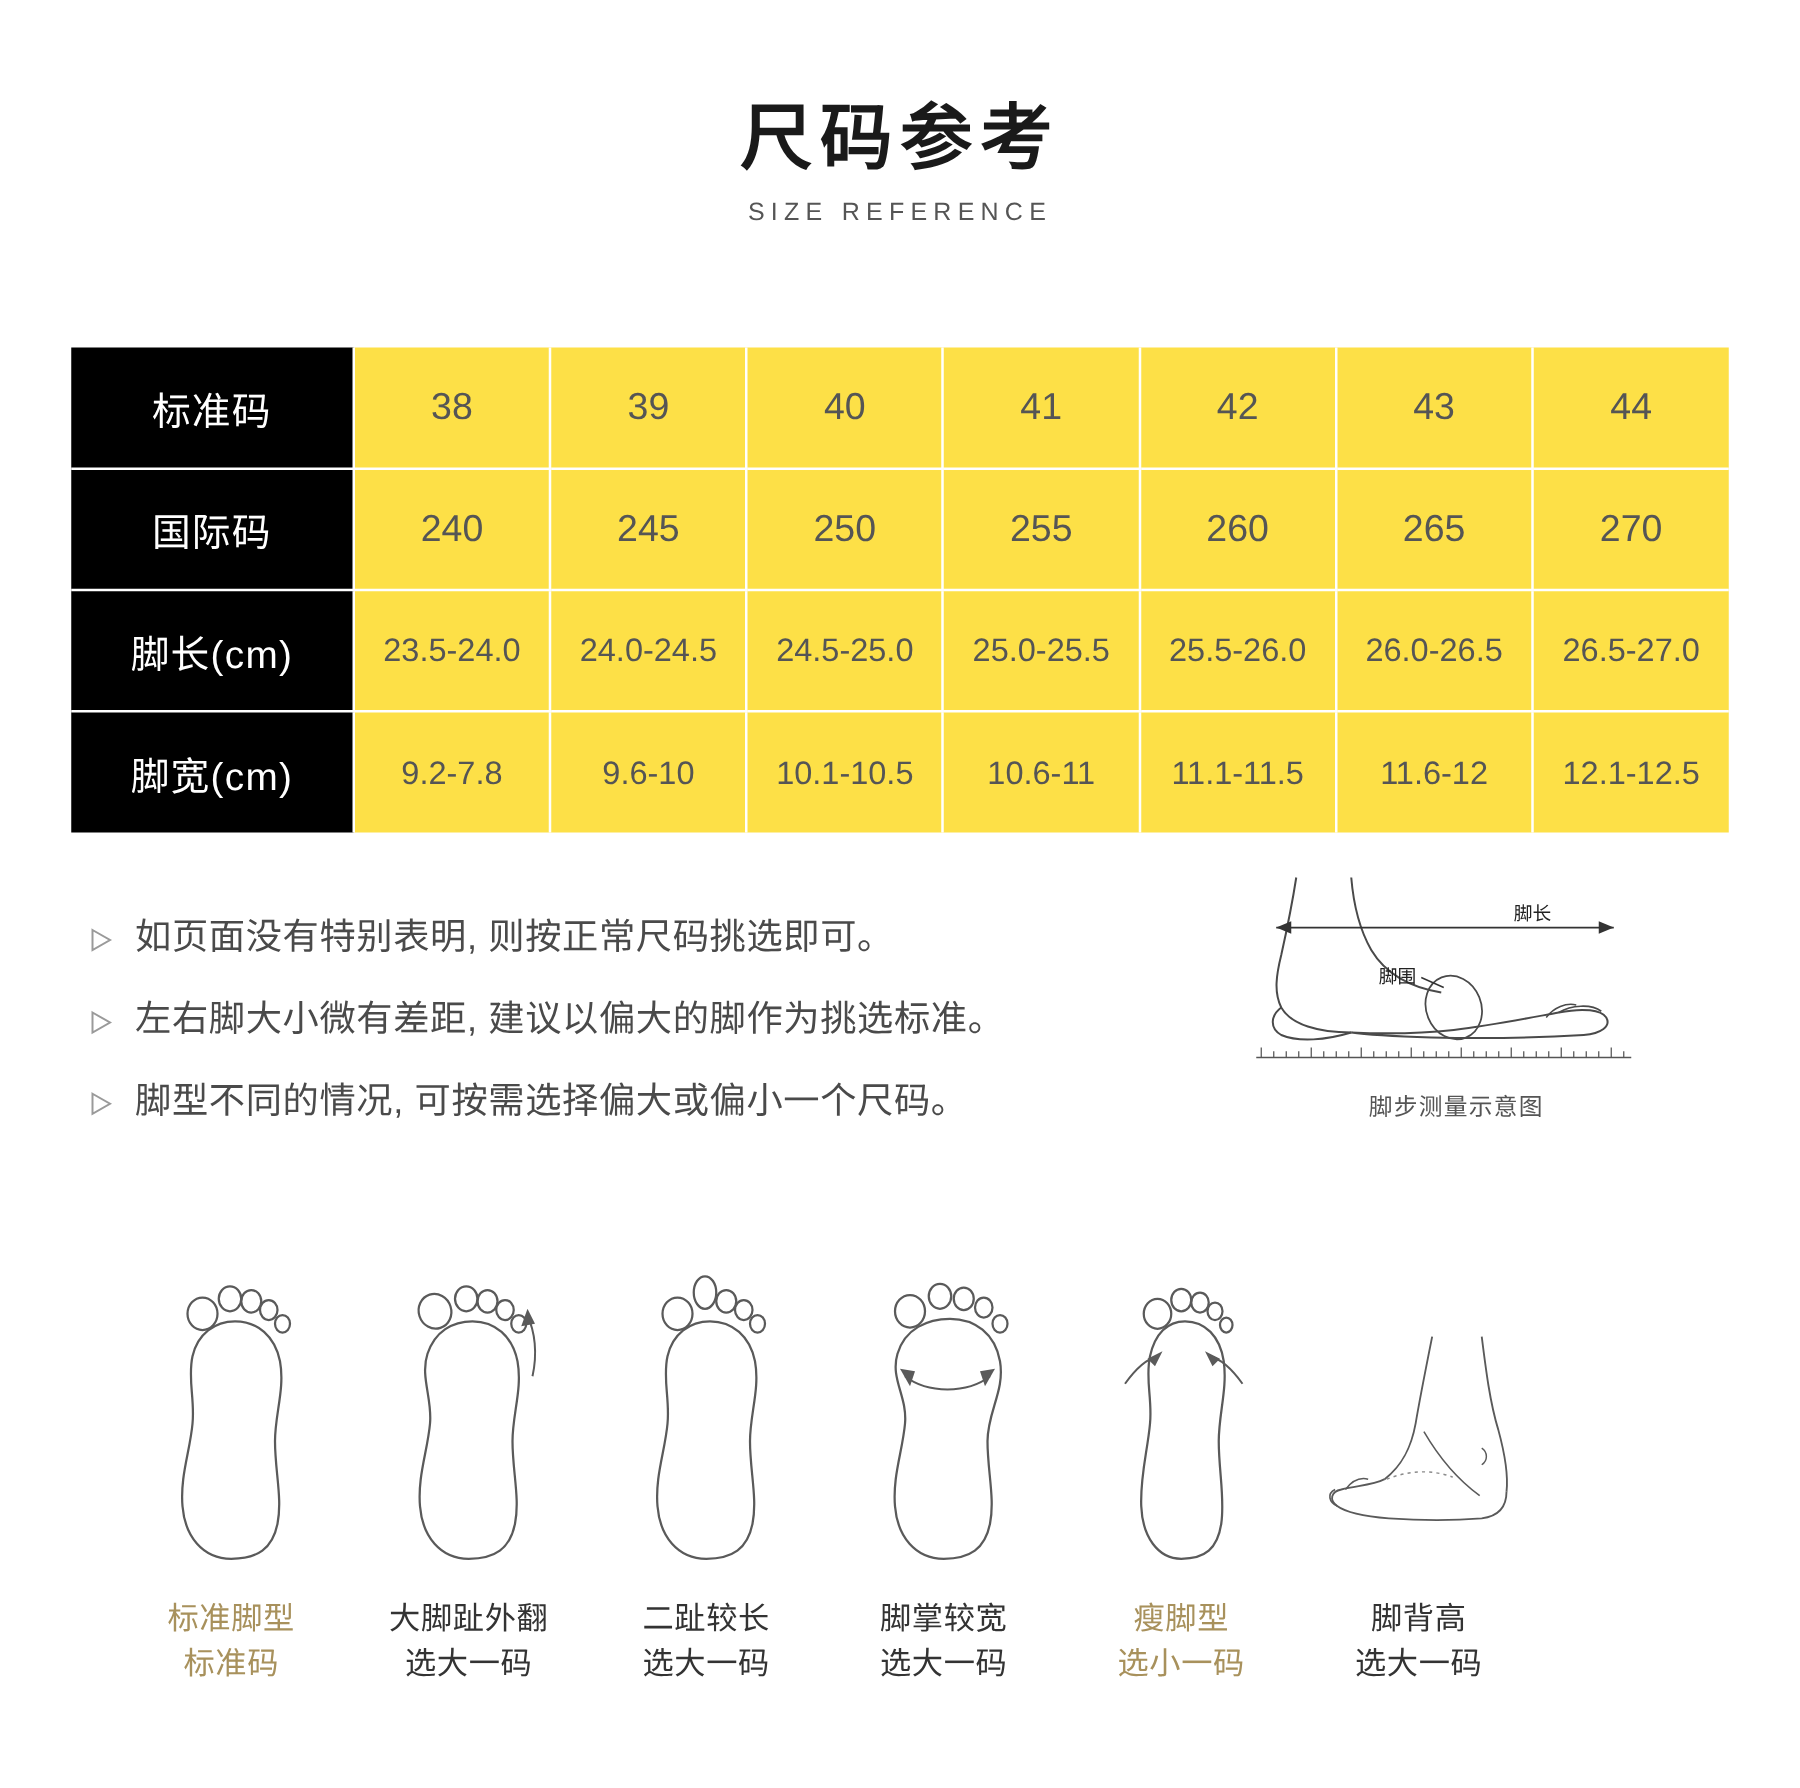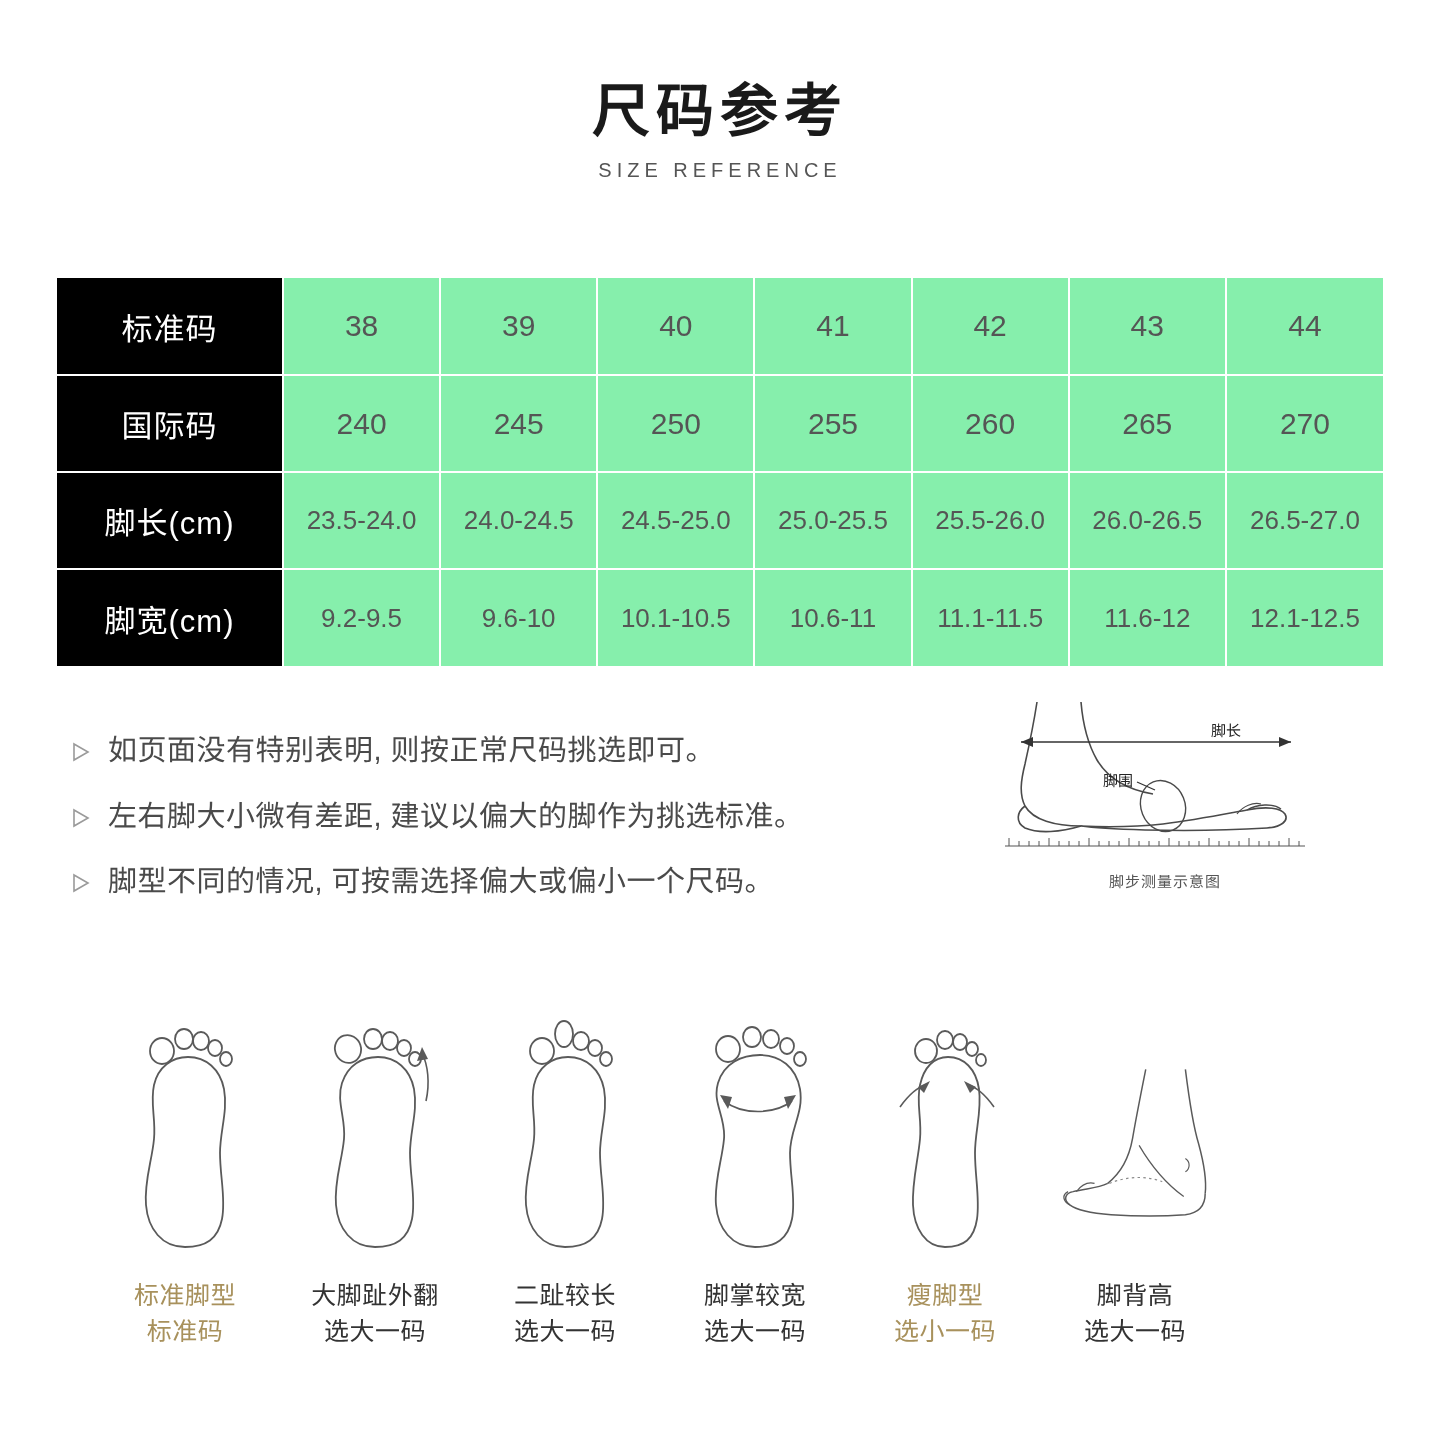--- a/index.html
+++ b/index.html
@@ -55,21 +55,21 @@
     background: #000000;
     color: #ffffff;
     font-size: 31px;
     font-weight: normal;
     width: 226px;
     text-align: center;
     border: 2px solid #ffffff;
     letter-spacing: 1px;
   }
   table.size-table td {
-    background: #86efac;
+    background: #fde047;
     color: #555555;
     font-size: 30px;
     text-align: center;
     border: 2px solid #ffffff;
     font-weight: normal;
   }
   table.size-table tr.small td { font-size: 26px; }
   table.size-table th:first-child { border-left: none; }
   table.size-table tr:first-child th,
   table.size-table tr:first-child td { border-top: none; }
@@ -108,21 +108,21 @@
   
   .measure-diagram {
     position: absolute;
     left: 985px;
     top: 694px;
     width: 360px;
     text-align: center;
   }
   .measure-diagram svg { display: block; }
   .measure-caption {
-    font-size: 15px;
+    font-size: 19px;
     color: #555;
     margin-top: 6px;
     letter-spacing: 1px;
   }
 
   
   .foot-types {
     position: absolute;
     left: 90px;
     top: 1010px;
@@ -187,21 +187,21 @@
       <td>23.5-24.0</td>
       <td>24.0-24.5</td>
       <td>24.5-25.0</td>
       <td>25.0-25.5</td>
       <td>25.5-26.0</td>
       <td>26.0-26.5</td>
       <td>26.5-27.0</td>
     </tr>
     <tr class="small">
       <th>脚宽(cm)</th>
-      <td>9.2-9.5</td>
+      <td>9.2-7.8</td>
       <td>9.6-10</td>
       <td>10.1-10.5</td>
       <td>10.6-11</td>
       <td>11.1-11.5</td>
       <td>11.6-12</td>
       <td>12.1-12.5</td>
     </tr>
   </tbody>
     </table>
 </div>

